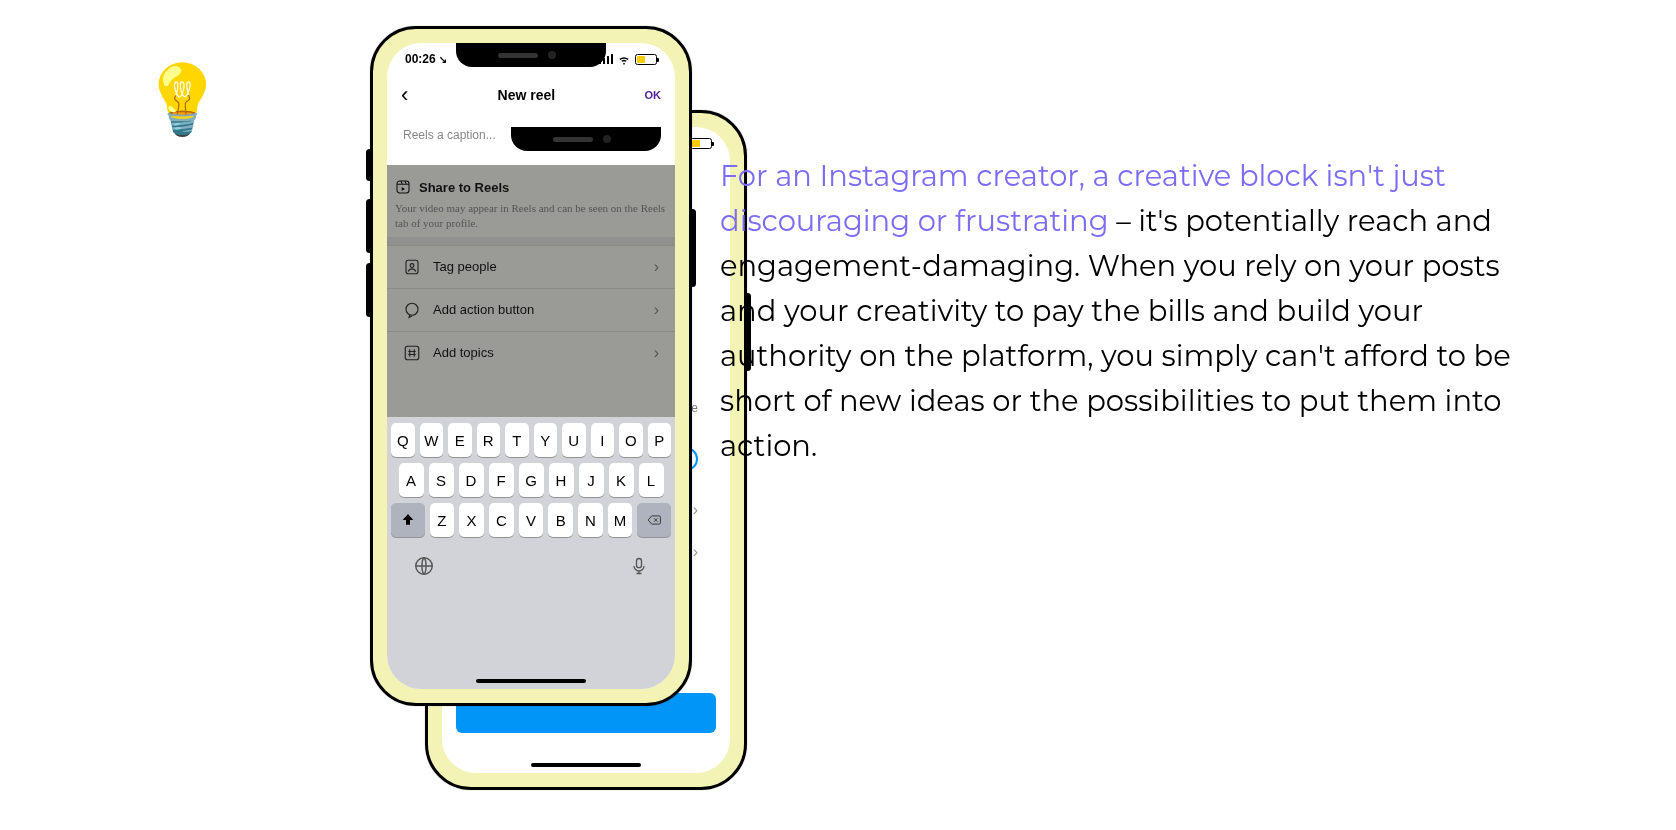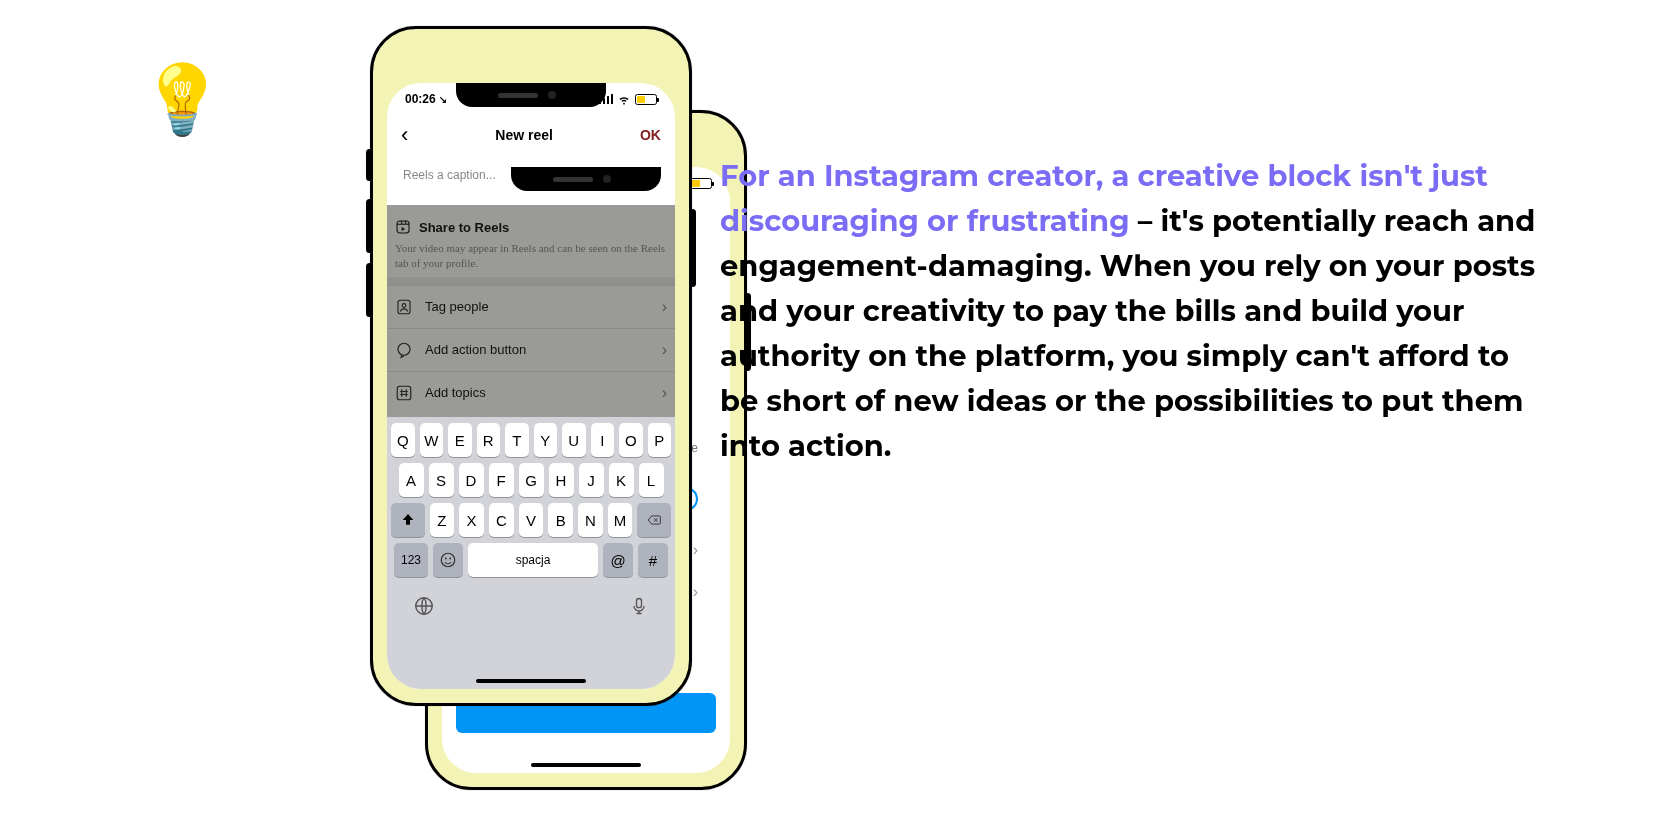--- a/index.html
+++ b/index.html
@@ -9,21 +9,21 @@
   
   .phone{position:absolute;width:322px;height:680px;background:#f3f3b6;border:3px solid #000;border-radius:46px;box-shadow:0 0 0 1px rgba(0,0,0,.05);}
   .phone.back{left:295px;top:110px;}
   .phone.front{left:240px;top:26px;}
   
   .side-btn{position:absolute;background:#000;border-radius:4px;}
   .phone .sb-left1{left:-7px;top:120px;width:7px;height:32px;}
   .phone .sb-left2{left:-7px;top:170px;width:7px;height:54px;}
   .phone .sb-left3{left:-7px;top:234px;width:7px;height:54px;}
   .phone .sb-right{right:-7px;top:180px;width:7px;height:78px;}
-  .screen{position:absolute;inset:14px;background:#fff;border-radius:34px;overflow:hidden;margin-top:40px;}
+  .screen{position:absolute;inset:14px;background:#fff;border-radius:34px;overflow:hidden;}
   .notch{position:absolute;top:0;left:50%;transform:translateX(-50%);width:150px;height:24px;background:#000;border-bottom-left-radius:16px;border-bottom-right-radius:16px;z-index:10;}
   .notch::before{content:"";position:absolute;left:42px;top:10px;width:40px;height:5px;background:#333;border-radius:3px;}
   .notch::after{content:"";position:absolute;left:92px;top:8px;width:8px;height:8px;background:#222;border-radius:50%;}
   .status-bar{position:absolute;top:0;left:0;right:0;height:32px;display:flex;align-items:center;justify-content:space-between;padding:0 18px;font-size:12px;font-weight:600;color:#000;}
   .status-left{display:flex;align-items:center;gap:3px;}
   .status-arrow{font-size:10px;}
   .status-right{display:flex;align-items:center;gap:4px;}
   .sig-bars{display:flex;align-items:flex-end;gap:1.5px;height:10px;}
   .sig-bars span{width:2.5px;background:#000;border-radius:.5px;}
   .sig-bars span:nth-child(1){height:4px;}
@@ -31,38 +31,38 @@
   .sig-bars span:nth-child(3){height:8px;}
   .sig-bars span:nth-child(4){height:10px;}
   .wifi-icon{width:14px;}
   .battery{width:22px;height:11px;border:1px solid #000;border-radius:2.5px;position:relative;}
   .battery::after{content:"";position:absolute;right:-3px;top:3px;width:2px;height:4px;background:#000;border-radius:0 1px 1px 0;}
   .battery-fill{position:absolute;left:1px;top:1px;bottom:1px;width:40%;background:#ffcc00;border-radius:1px;}
   
   .app-header{position:absolute;top:34px;left:0;right:0;height:36px;display:flex;align-items:center;justify-content:space-between;padding:0 14px;}
   .back-chev{font-size:22px;font-weight:300;color:#000;}
   .header-title{font-size:14px;font-weight:600;color:#000;}
-  .header-ok{font-size:14px;font-weight:600;color:#7f1d1d;}
+  .header-ok{font-size:11px;font-weight:600;color:#4c1d95;}
   
   .caption-area{position:absolute;top:70px;left:0;right:0;height:50px;padding:12px 16px;background:#fff;}
   .caption-text{font-size:12px;color:#888;}
   
   .grey-panel{position:absolute;top:122px;left:0;right:0;bottom:272px;background:#9a9a97;}
   .panel-inner{position:absolute;inset:0;overflow:hidden;}
   .share-block{padding:14px 8px 6px;}
   .share-head{display:flex;align-items:center;gap:8px;}
   .share-head .ico{width:16px;height:16px;}
   .share-title{font-size:13px;font-weight:600;color:#111;}
   .share-desc{font-size:11px;color:#555;margin-top:6px;line-height:1.35;font-family:Liberation Serif, serif;}
   .share-toggle-row{display:flex;align-items:center;justify-content:space-between;padding:14px 16px;}
   .share-toggle-row span{font-size:13px;color:#111;}
   .toggle{width:40px;height:24px;background:#0095f6;border-radius:12px;position:relative;}
   .toggle::after{content:"";position:absolute;right:2px;top:2px;width:20px;height:20px;background:#fff;border-radius:50%;}
   .sep{height:8px;background:rgba(0,0,0,.06);}
-  .option-row{display:flex;align-items:center;justify-content:space-between;padding:12px 8px;border-top:1px solid rgba(0,0,0,.1);}
+  .option-row{display:flex;align-items:center;justify-content:space-between;padding:12px 16px;border-top:1px solid rgba(0,0,0,.1);}
   .option-row:first-of-type{border-top:none;}
   .opt-left{display:flex;align-items:center;gap:12px;}
   .opt-left .ico{width:18px;height:18px;color:#222;flex-shrink:0;}
   .opt-label{font-size:13px;color:#111;}
   .chev{color:#555;font-size:16px;}
   
   .keyboard{position:absolute;bottom:0;left:0;right:0;height:272px;background:#d1d3d9;}
   .kb-row{display:flex;justify-content:center;gap:5px;padding:6px 4px 0;}
   .key{background:#fff;border-radius:5px;width:25px;height:34px;display:flex;align-items:center;justify-content:center;font-size:15px;color:#000;box-shadow:0 1px 0 rgba(0,0,0,.3);}
   .kb-row.r2 .key{width:25px;}
@@ -78,21 +78,21 @@
   .kb-bottom .globe,.kb-bottom .mic{color:#555;font-size:20px;}
   .home-ind{position:absolute;bottom:6px;left:50%;transform:translateX(-50%);width:110px;height:4px;background:#000;border-radius:3px;}
   
   .back-content{position:absolute;top:260px;left:14px;right:14px;}
   .back-row{display:flex;align-items:center;justify-content:flex-end;padding:14px 18px;font-size:12px;color:#777;}
   .back-toggle-row{display:flex;justify-content:flex-end;padding:18px 18px;}
   .back-chevs{display:flex;flex-direction:column;align-items:flex-end;gap:24px;padding:12px 18px;}
   .back-chevs span{color:#999;font-size:16px;}
   .back-share-btn{position:absolute;left:14px;right:14px;bottom:40px;height:40px;background:#0095f6;border-radius:6px;}
   
-  .right-text{position:absolute;left:720px;top:154px;width:830px;font-family:Montserrat,'Segoe UI',Arial,sans-serif;font-weight:700;font-size:29px;line-height:1.55;color:#000;}
+  .right-text{position:absolute;left:720px;top:154px;width:830px;font-family:Montserrat,'Segoe UI',Arial,sans-serif;font-weight:400;font-size:29px;line-height:1.55;color:#000;}
   .hl{color:#7b6cf6;}
   svg{display:block;}
 </style>
 </head>
 <body>
 
 <div class="bulb">💡</div>
 
 <div class="phones-wrap">
 
@@ -261,34 +261,20 @@
             <div class="key">B</div>
             <div class="key">N</div>
             <div class="key">M</div>
             <div class="key bksp">
               <svg width="18" height="14" viewBox="0 0 24 24">
                 <path d="M8 5l-6 7 6 7h13a2 2 0 002-2V7a2 2 0 00-2-2z" fill="none" stroke="#333" stroke-width="1.6"></path>
                 <path d="M12 9l6 6M18 9l-6 6" stroke="#333" stroke-width="1.6"></path>
               </svg>
             </div>
           </div>
-        <div class="kb-row r4">
-          <div class="key num">123</div>
-          <div class="key emoji">
-            <svg width="18" height="18" viewBox="0 0 24 24">
-                <circle cx="12" cy="12" r="9" fill="none" stroke="#333" stroke-width="1.6"></circle>
-                <circle cx="9" cy="10" r="1.2" fill="#333"></circle>
-                <circle cx="15" cy="10" r="1.2" fill="#333"></circle>
-                <path d="M8 15c1 1.5 2.5 2 4 2s3-.5 4-2" fill="none" stroke="#333" stroke-width="1.6"></path>
-              </svg>
-          </div>
-          <div class="key space">spacja</div>
-          <div class="key at">@</div>
-          <div class="key hash">#</div>
-        </div>
         <div class="kb-bottom">
           <span class="globe">
             <svg width="22" height="22" viewBox="0 0 24 24">
                 <circle cx="12" cy="12" r="9" fill="none" stroke="#555" stroke-width="1.6"></circle>
                 <path d="M3 12h18M12 3c3 3 3 15 0 18M12 3c-3 3-3 15 0 18" fill="none" stroke="#555" stroke-width="1.6"></path>
               </svg>
           </span>
           <span class="mic">
             <svg width="20" height="22" viewBox="0 0 24 24">
                 <rect x="9" y="3" width="6" height="11" rx="3" fill="none" stroke="#555" stroke-width="1.6"></rect>

